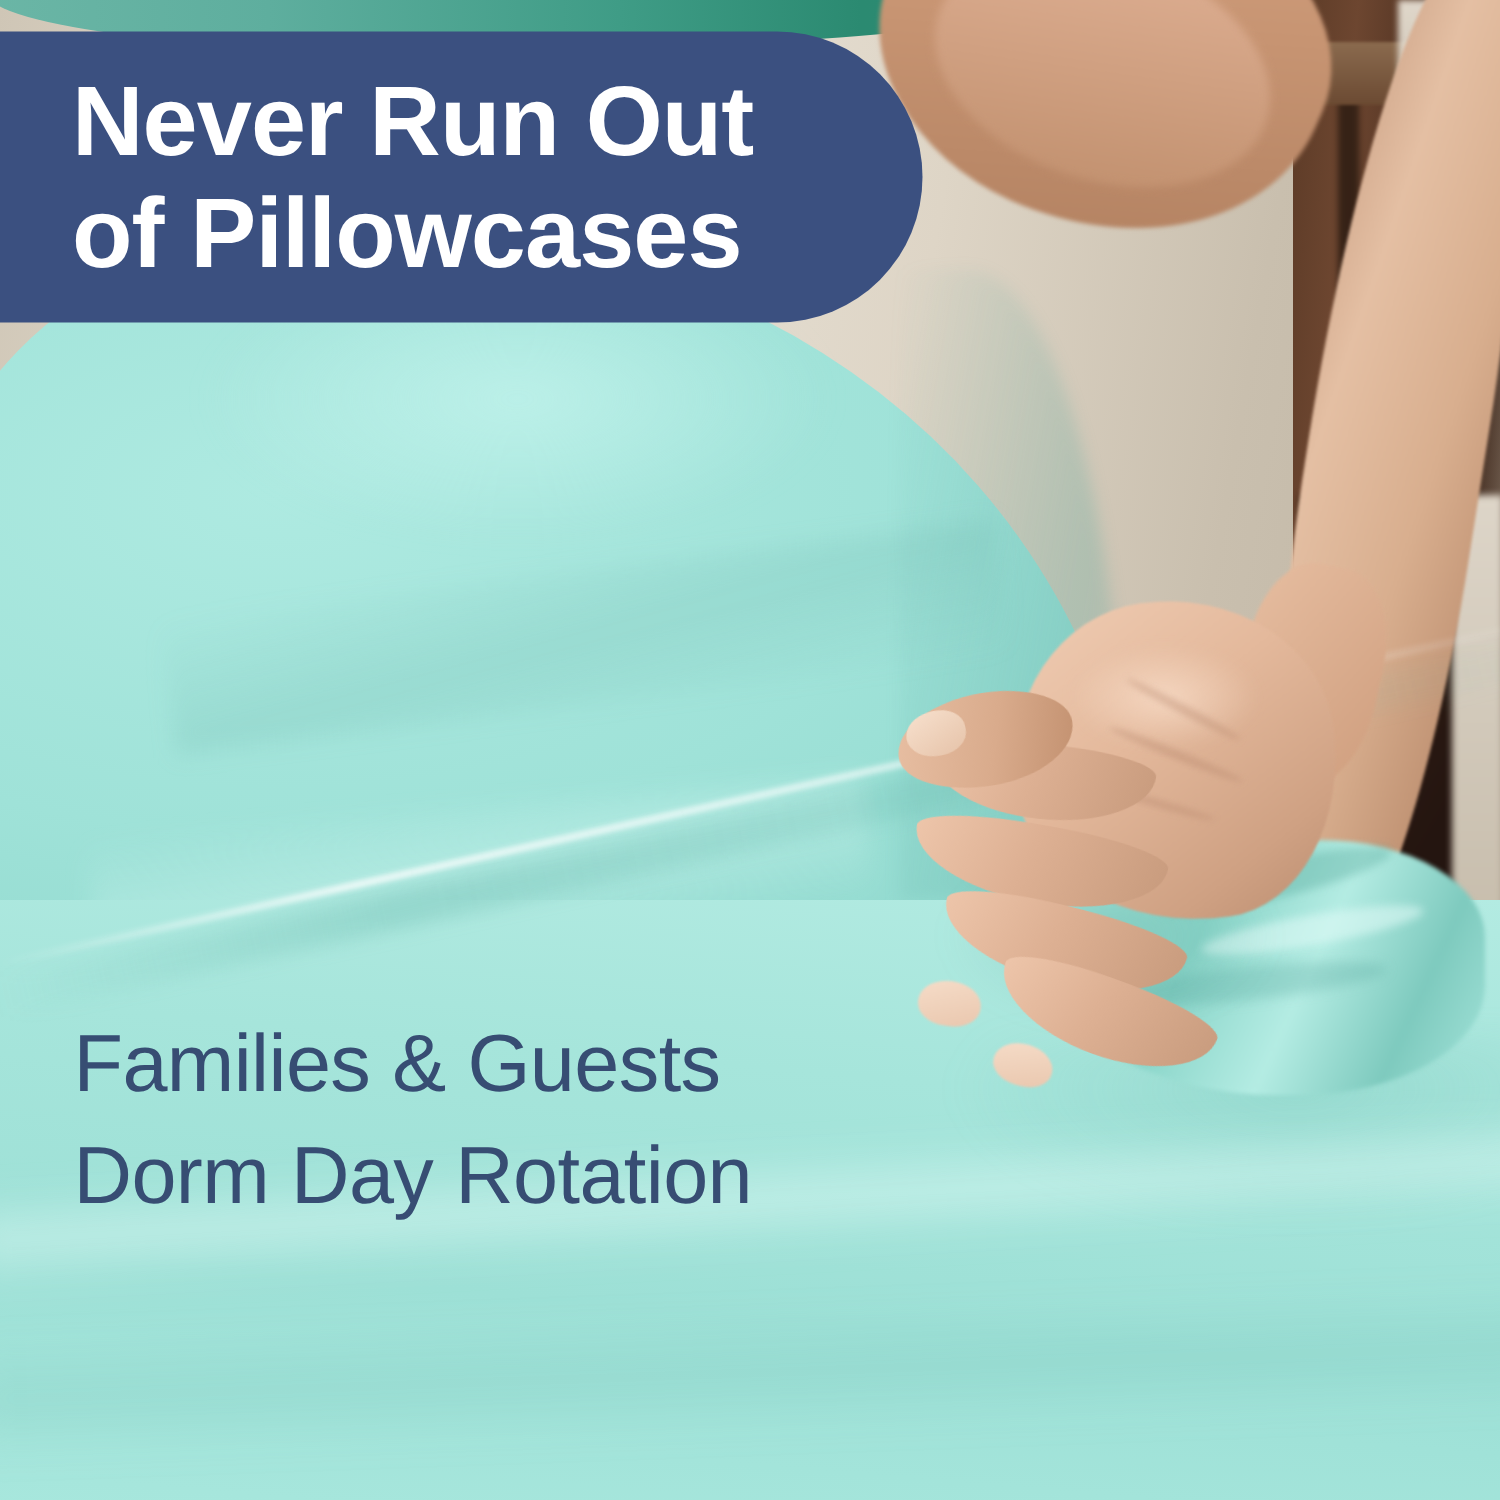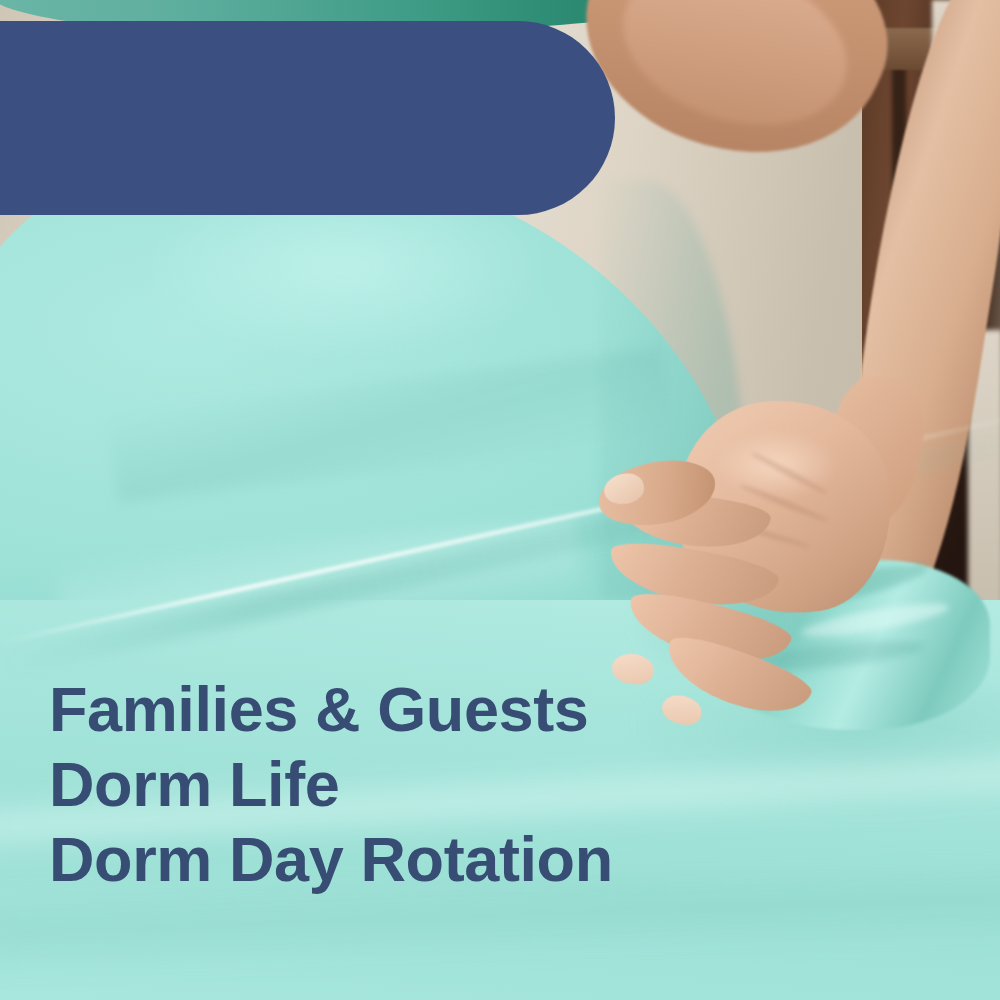--- a/index.html
+++ b/index.html
@@ -377,23 +377,23 @@
 
   
   .benefits {
     position: absolute;
     left: 49px;
     top: 672px;
     width: 640px;
   }
   .benefit-line {
     color: #374d73;
-    font-size: 63px;
+    font-size: 54px;
     line-height: 75px;
-    font-weight: 700;
+    font-weight: 400;
     letter-spacing: -0.4px;
     white-space: nowrap;
   }
 </style>
 </head>
 <body>
 
 <div id="stage">
 
   <div class="photo">
@@ -451,21 +451,22 @@
       <div class="nail" style="left:16px;top:254px;width:42px;height:30px;transform:rotate(8deg);"></div>
       <div class="nail" style="left:66px;top:296px;width:40px;height:28px;transform:rotate(16deg);"></div>
 
       <div class="thumb"></div>
       <div class="thumbnail"></div>
     </div>
 
   </div>
 
   <div class="banner">
+    <div class="banner-line">Never Run Out</div>
+    <div class="banner-line">of Pillowcases</div>
   </div>
 
   <div class="benefits">
     <div class="benefit-line">Families &amp; Guests</div>
-    <div class="benefit-line">Dorm Life</div>
     <div class="benefit-line">Dorm Day Rotation</div>
   </div>
 
 </div>
 
 </body></html>

